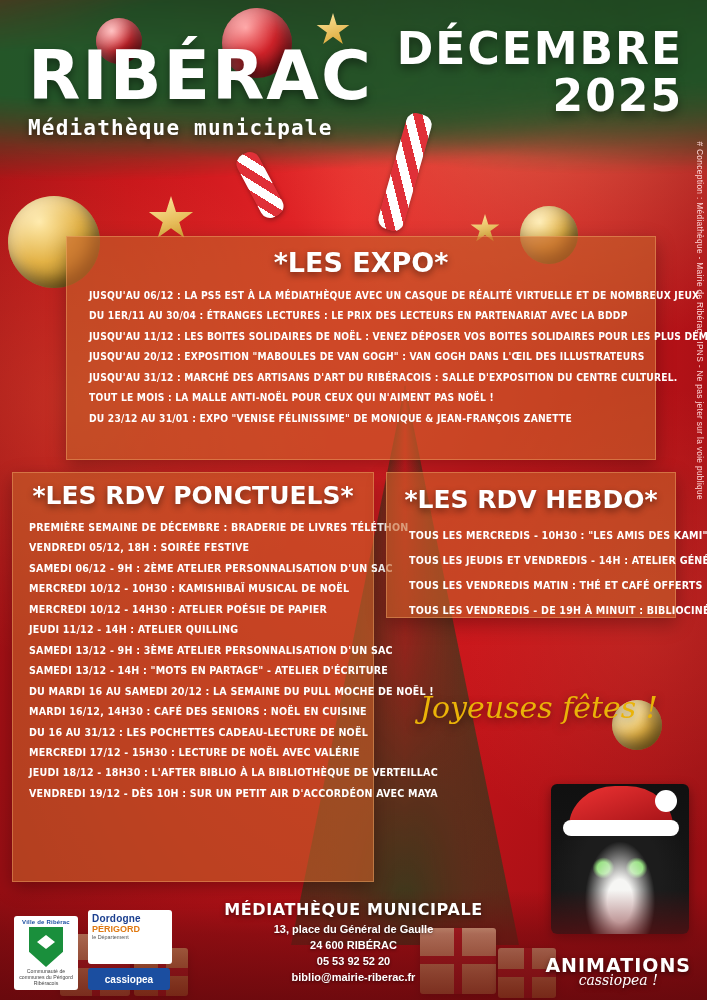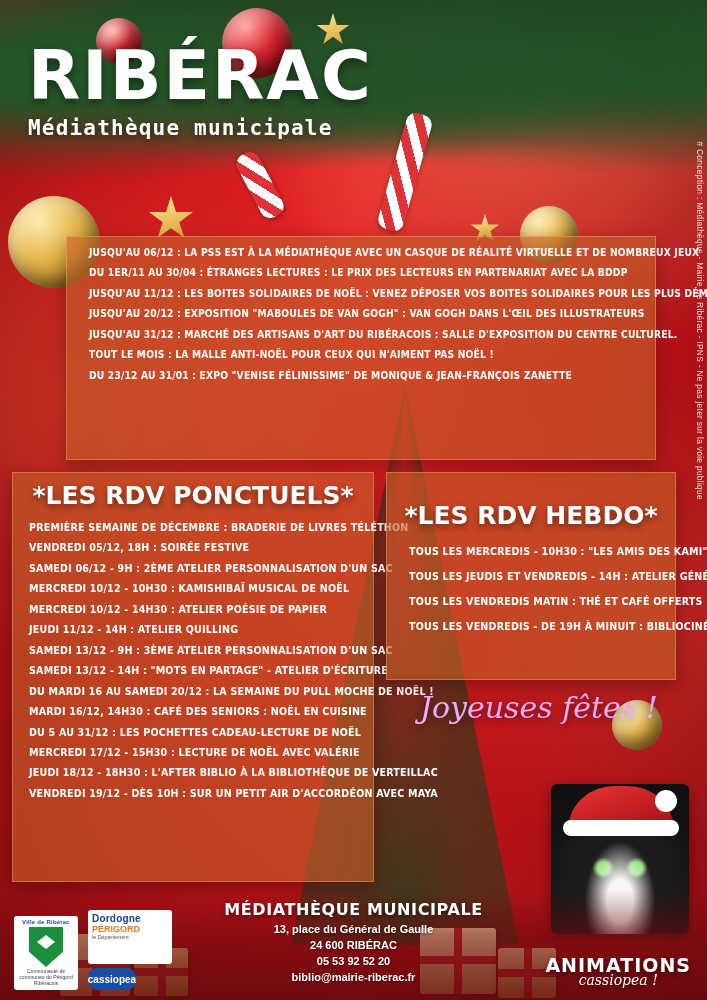--- a/index.html
+++ b/index.html
@@ -141,31 +141,31 @@
   #expo { left: 66px; top: 236px; width: 590px; height: 224px; padding: 10px 14px 8px; }
   #expo .panel-title { font-size: 27px; margin-bottom: 12px; }
   #expo .row { margin: 0 0 9px 8px; font-size: 10.2px; }
 
   
   #ponctuels { left: 12px; top: 472px; width: 362px; height: 410px; padding: 8px 10px 8px; }
   #ponctuels .panel-title { font-size: 25px; margin-bottom: 12px; }
   #ponctuels .row { margin: 0 0 8.6px 6px; font-size: 10.6px; }
 
   
-  #hebdo { left: 386px; top: 472px; width: 290px; height: 208px; padding: 28px 10px 8px; }
+  #hebdo { left: 386px; top: 472px; width: 290px; height: 146px; padding: 12px 10px 8px; }
   #hebdo .panel-title { font-size: 25px; margin-bottom: 16px; }
   #hebdo .row { margin: 0 0 13px 12px; font-size: 10.6px; }
 
   
   .greeting {
     position: absolute; left: 420px; top: 690px;
     font-family: "DejaVu Serif", serif;
     font-style: italic;
     font-size: 30px;
-    color: #f0abfc;
+    color: #eab308;
     text-shadow: 0 3px 8px rgba(0,0,0,.5);
   }
 
   
   .side-credit {
     position: absolute; right: 2px; top: 500px;
     transform: rotate(90deg); transform-origin: 100% 0;
     font-size: 8.4px; color: #ffd7d7; white-space: nowrap;
     letter-spacing: .3px;
   }
@@ -238,21 +238,21 @@
     background: #fff; clip-path: polygon(50% 0,100% 50%,50% 100%,0 50%);
   }
   .lv-bot { font-size: 5.2px; color: #444; margin-top: 2px; text-align: center; line-height: 1.15; }
   .logo-dordogne {
     width: 84px; height: 54px; background: #fff; border-radius: 3px; padding: 3px 4px;
   }
   .ld-1 { font-size: 10px; font-weight: 700; color: #1b3f8f; letter-spacing: .2px; }
   .ld-2 { font-size: 9px; font-weight: 700; color: #e07a12; }
   .ld-3 { font-size: 5.4px; color: #555; }
   .logo-cassiopea {
-    width: 48px; height: 22px; background: #1b4ea0; border-radius: 9px;
+    width: 82px; height: 22px; background: #1b4ea0; border-radius: 3px;
     color: #fff; font-size: 10px; font-weight: 700; display: flex; align-items: center; justify-content: center;
   }
   .anim-logo {
     position: absolute; right: 16px; bottom: 12px; text-align: center;
   }
   .anim-1 {
     font-family: "DejaVu Sans", sans-serif; font-weight: 700; font-size: 19px; color: #fff;
     letter-spacing: 1px; text-shadow: 0 2px 5px rgba(0,0,0,.55);
   }
   .anim-2 {
@@ -273,23 +273,28 @@
 <div class="bauble b5"></div>
 <div class="star s1"></div>
 <div class="star s2"></div>
 <div class="star s3"></div>
 <div class="candy c1"></div>
 <div class="candy c2"></div>
 
 <div class="header">
   <div class="title-main">RIBÉRAC</div>
   <div class="title-sub">Médiathèque municipale</div>
+  <div class="month-block">
+    <div class="month">DÉCEMBRE</div>
+    <div class="year">2025</div>
+  </div>
 </div>
 
 <div class="panel" id="expo">
+  <div class="panel-title">*LES EXPO*</div>
   <div class="row">JUSQU'AU 06/12 : LA PS5 EST À LA MÉDIATHÈQUE AVEC UN CASQUE DE RÉALITÉ VIRTUELLE ET DE NOMBREUX JEUX</div>
   <div class="row">DU 1ER/11 AU 30/04 : ÉTRANGES LECTURES : LE PRIX DES LECTEURS EN PARTENARIAT AVEC LA BDDP</div>
   <div class="row">JUSQU'AU 11/12 : LES BOITES SOLIDAIRES DE NOËL : VENEZ DÉPOSER VOS BOITES SOLIDAIRES POUR LES PLUS DÉMUNIS</div>
   <div class="row">JUSQU'AU 20/12 : EXPOSITION "MABOULES DE VAN GOGH" : VAN GOGH DANS L'ŒIL DES ILLUSTRATEURS</div>
   <div class="row">JUSQU'AU 31/12 : MARCHÉ DES ARTISANS D'ART DU RIBÉRACOIS : SALLE D'EXPOSITION DU CENTRE CULTUREL.</div>
   <div class="row">TOUT LE MOIS : LA MALLE ANTI-NOËL POUR CEUX QUI N'AIMENT PAS NOËL !</div>
   <div class="row">DU 23/12 AU 31/01 : EXPO "VENISE FÉLINISSIME" DE MONIQUE &amp; JEAN-FRANÇOIS ZANETTE</div>
 </div>
 
 <div class="panel" id="ponctuels">
@@ -297,21 +302,21 @@
   <div class="row">PREMIÈRE SEMAINE DE DÉCEMBRE : BRADERIE DE LIVRES TÉLÉTHON</div>
   <div class="row">VENDREDI 05/12, 18H : SOIRÉE FESTIVE</div>
   <div class="row">SAMEDI 06/12 - 9H : 2ÈME ATELIER PERSONNALISATION D'UN SAC</div>
   <div class="row">MERCREDI 10/12 - 10H30 : KAMISHIBAÏ MUSICAL DE NOËL</div>
   <div class="row">MERCREDI 10/12 - 14H30 : ATELIER POÉSIE DE PAPIER</div>
   <div class="row">JEUDI 11/12 - 14H : ATELIER QUILLING</div>
   <div class="row">SAMEDI 13/12 - 9H : 3ÈME ATELIER PERSONNALISATION D'UN SAC</div>
   <div class="row">SAMEDI 13/12 - 14H : "MOTS EN PARTAGE" - ATELIER D'ÉCRITURE</div>
   <div class="row">DU MARDI 16 AU SAMEDI 20/12 : LA SEMAINE DU PULL MOCHE DE NOËL !</div>
   <div class="row">MARDI 16/12, 14H30 : CAFÉ DES SENIORS : NOËL EN CUISINE</div>
-  <div class="row">DU 5 AU 31/12 : LES POCHETTES CADEAU-LECTURE DE NOËL</div>
+  <div class="row">DU 16 AU 31/12 : LES POCHETTES CADEAU-LECTURE DE NOËL</div>
   <div class="row">MERCREDI 17/12 - 15H30 : LECTURE DE NOËL AVEC VALÉRIE</div>
   <div class="row">JEUDI 18/12 - 18H30 : L'AFTER BIBLIO  À LA BIBLIOTHÈQUE DE VERTEILLAC</div>
   <div class="row">VENDREDI 19/12 - DÈS 10H : SUR UN PETIT AIR D'ACCORDÉON AVEC MAYA</div>
 </div>
 
 <div class="panel" id="hebdo">
   <div class="panel-title">*LES RDV HEBDO*</div>
   <div class="row">TOUS LES MERCREDIS - 10H30 : "LES AMIS DES KAMI"</div>
   <div class="row">TOUS LES JEUDIS ET VENDREDIS - 14H : ATELIER GÉNÉALOGIE</div>
   <div class="row">TOUS LES VENDREDIS MATIN : THÉ ET CAFÉ OFFERTS</div>

